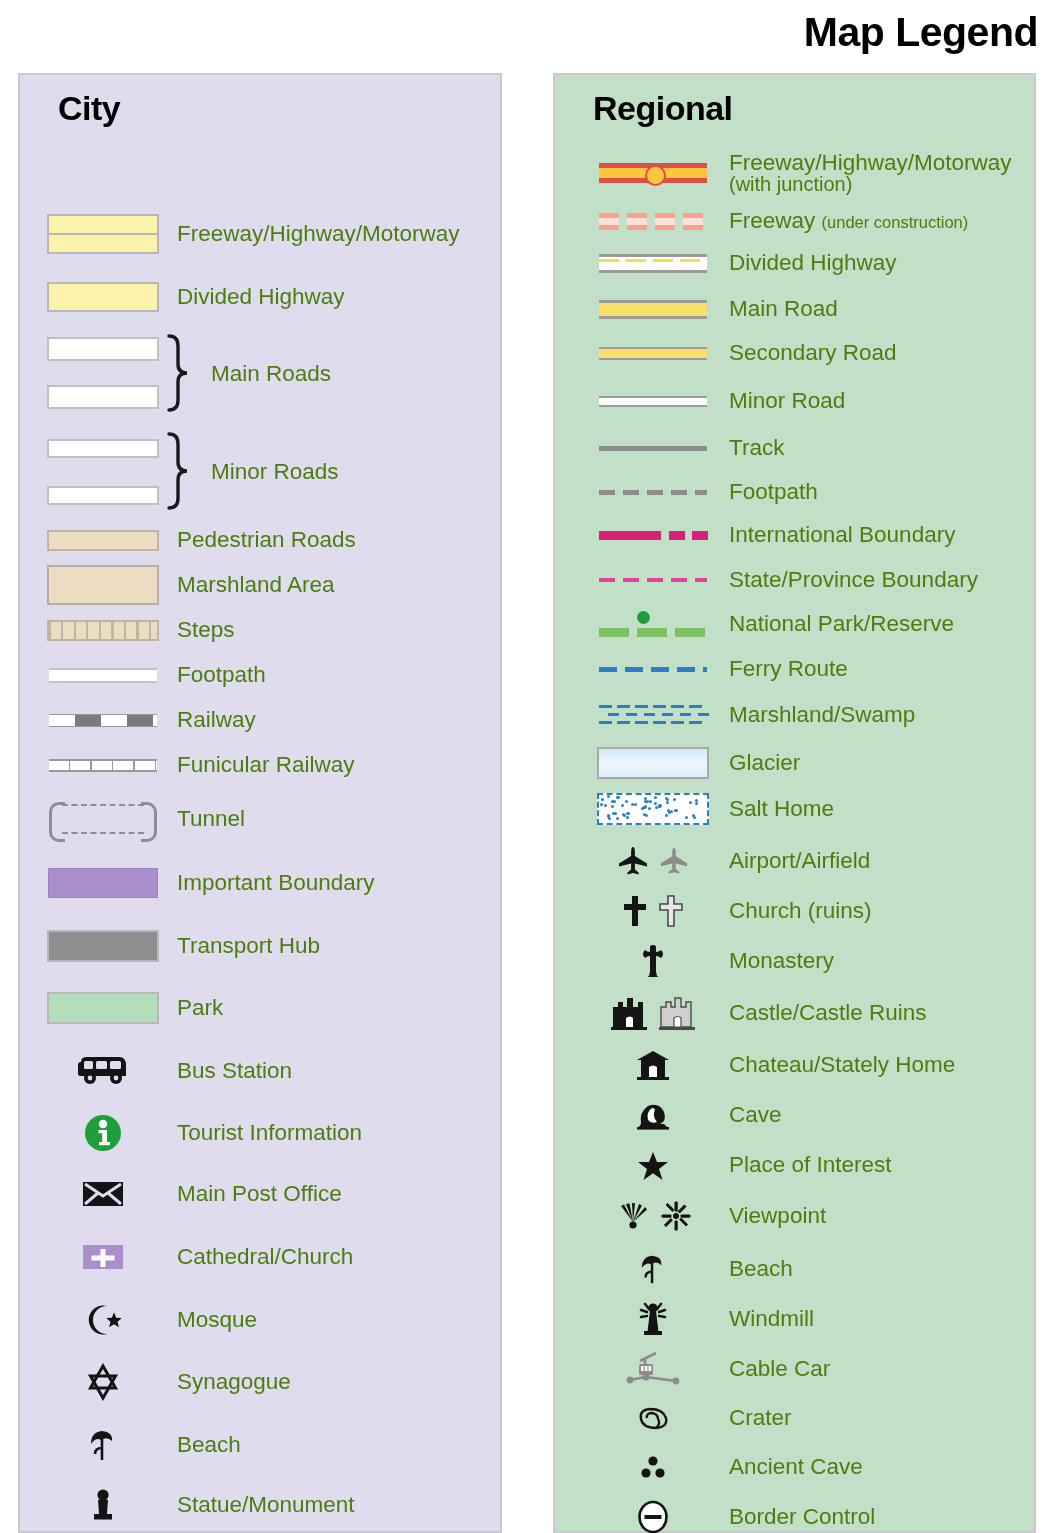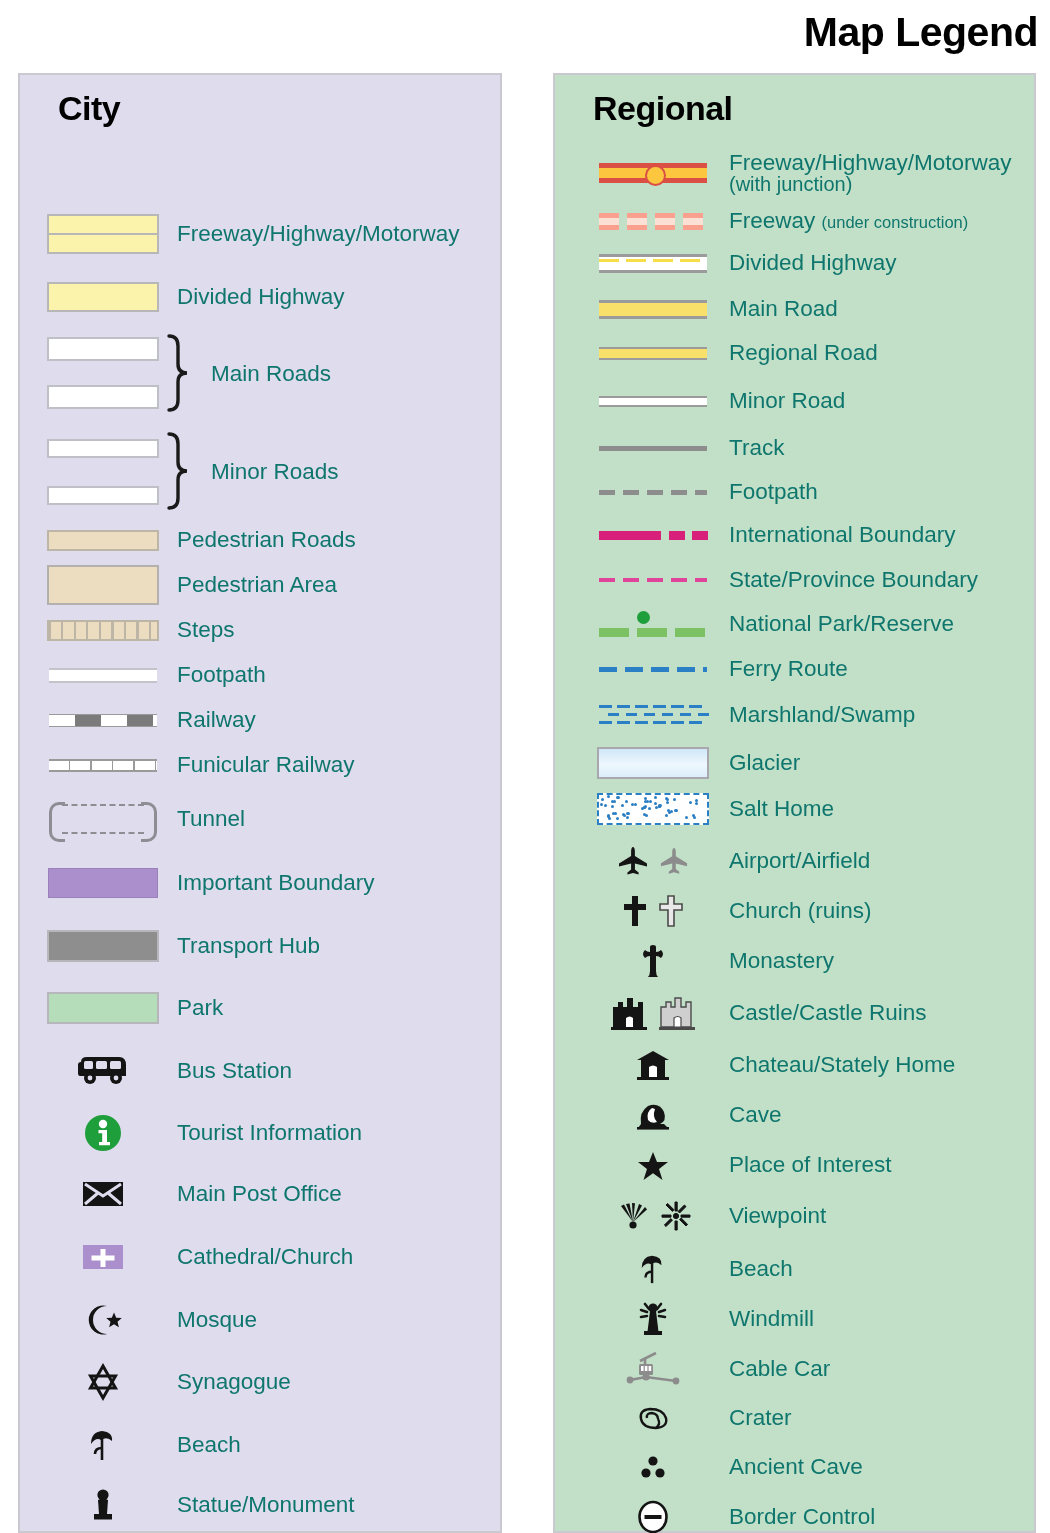--- a/index.html
+++ b/index.html
@@ -38,21 +38,21 @@
   .rows{position:absolute;left:0;top:0;width:100%;}
   .row{
     position:absolute;left:0;width:100%;
     display:flex;align-items:center;
   }
   .sym{
     position:relative;flex:0 0 auto;
     display:flex;align-items:center;justify-content:center;
   }
   .label{
-    font-size:22.5px;color:#0f766e;white-space:nowrap;
+    font-size:22.5px;color:#4d7c0f;white-space:nowrap;
     line-height:1.05;
   }
   .label .sub{font-size:20px;display:block;}
   .label .inline-sub{font-size:16.5px;}
   
   #panel-city .sym{width:112px;margin-left:27px;}
   #panel-city .label{margin-left:18px;}
   #panel-regional .sym{width:112px;margin-left:42px;}
   #panel-regional .label{margin-left:20px;}
   .s-freeway{width:108px;height:36px;background:#fbf2ab;border:2px solid #b7b7b7;position:relative;}
@@ -194,21 +194,21 @@
       <div class="sym">
           <div class="s-ped-road"></div>
         </div>
       <div class="label">Pedestrian Roads</div>
     </div>
 
     <div class="row" style="top:492px;height:36px">
       <div class="sym">
           <div class="s-ped-area"></div>
         </div>
-      <div class="label">Pedestrian Area</div>
+      <div class="label">Marshland Area</div>
     </div>
 
     <div class="row" style="top:542px;height:26px">
       <div class="sym">
           <div class="s-steps"></div>
         </div>
       <div class="label">Steps</div>
     </div>
 
     <div class="row" style="top:588px;height:24px">
@@ -398,21 +398,21 @@
       <div class="sym">
           <div class="r-line s-r-main"></div>
         </div>
       <div class="label">Main Road</div>
     </div>
 
     <div class="row" style="top:265px;height:26px">
       <div class="sym">
           <div class="r-line s-r-secondary"></div>
         </div>
-      <div class="label">Regional Road</div>
+      <div class="label">Secondary Road</div>
     </div>
 
     <div class="row" style="top:314px;height:24px">
       <div class="sym">
           <div class="r-line s-r-minor"></div>
         </div>
       <div class="label">Minor Road</div>
     </div>
 
     <div class="row" style="top:362px;height:22px">

